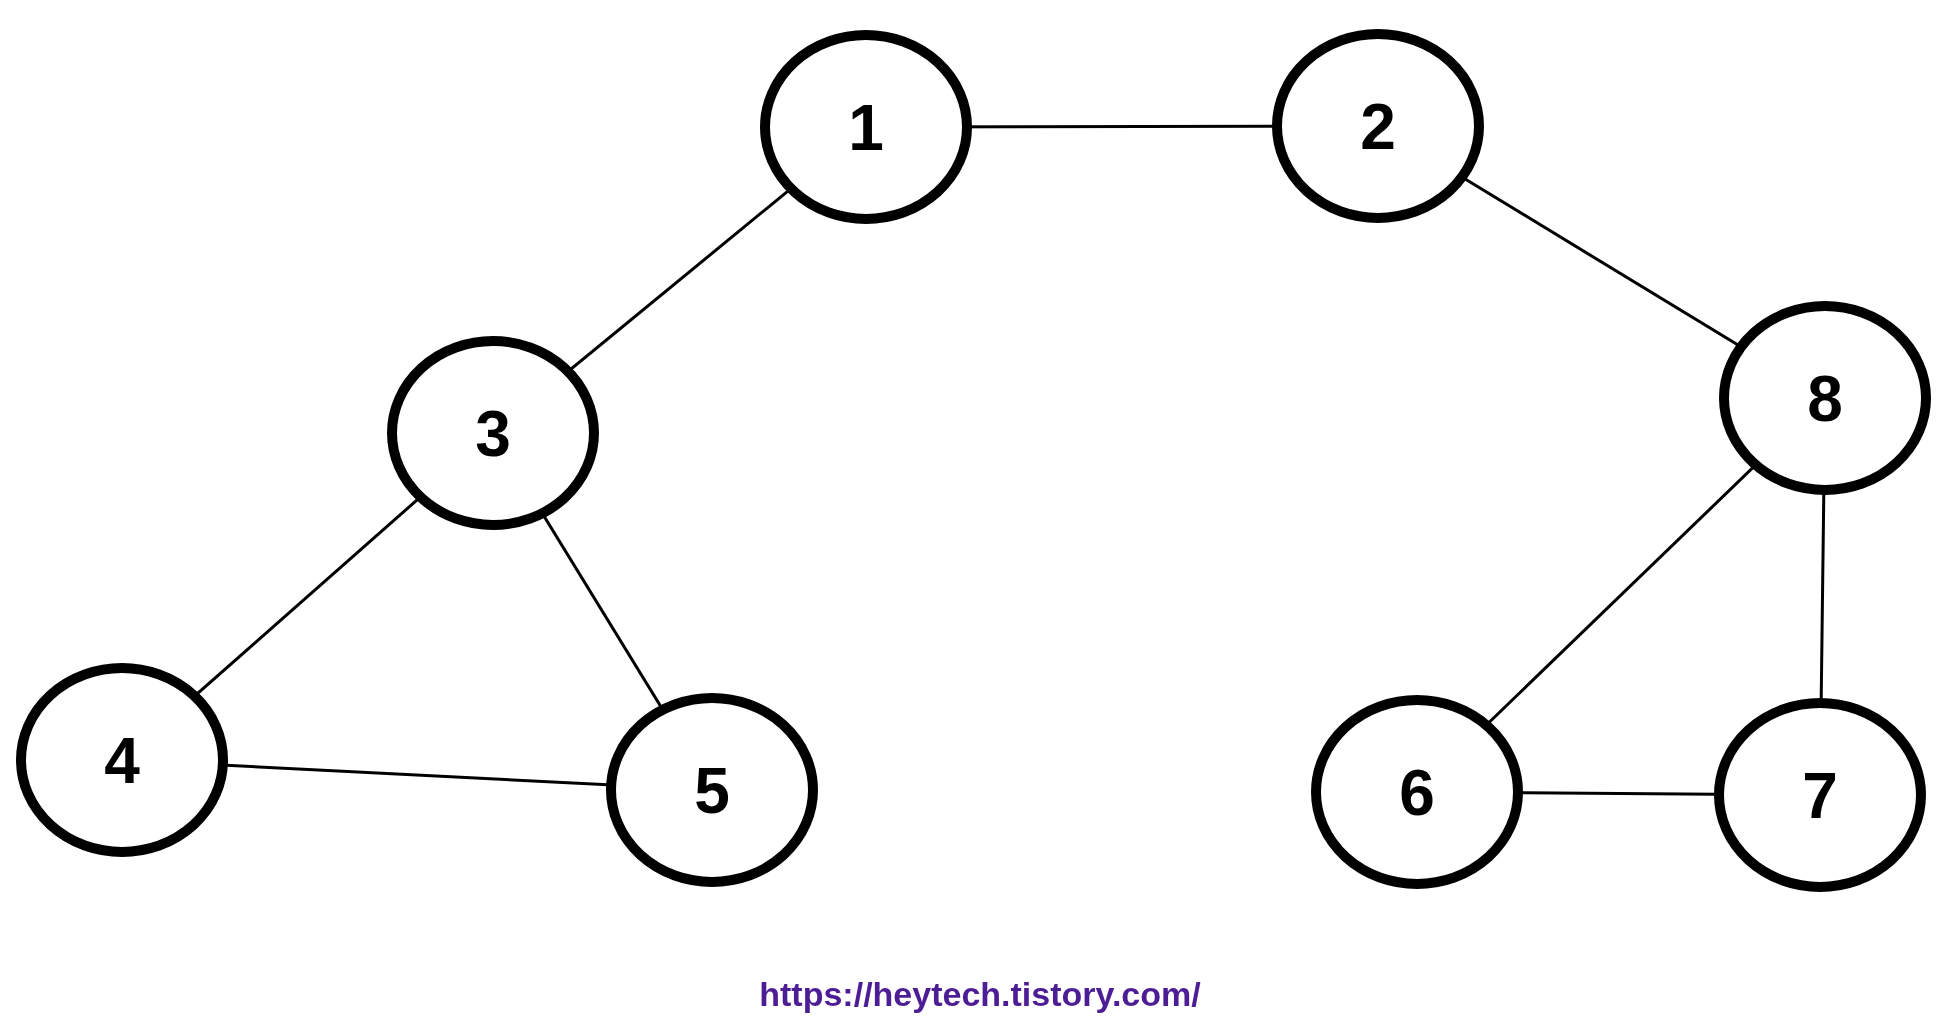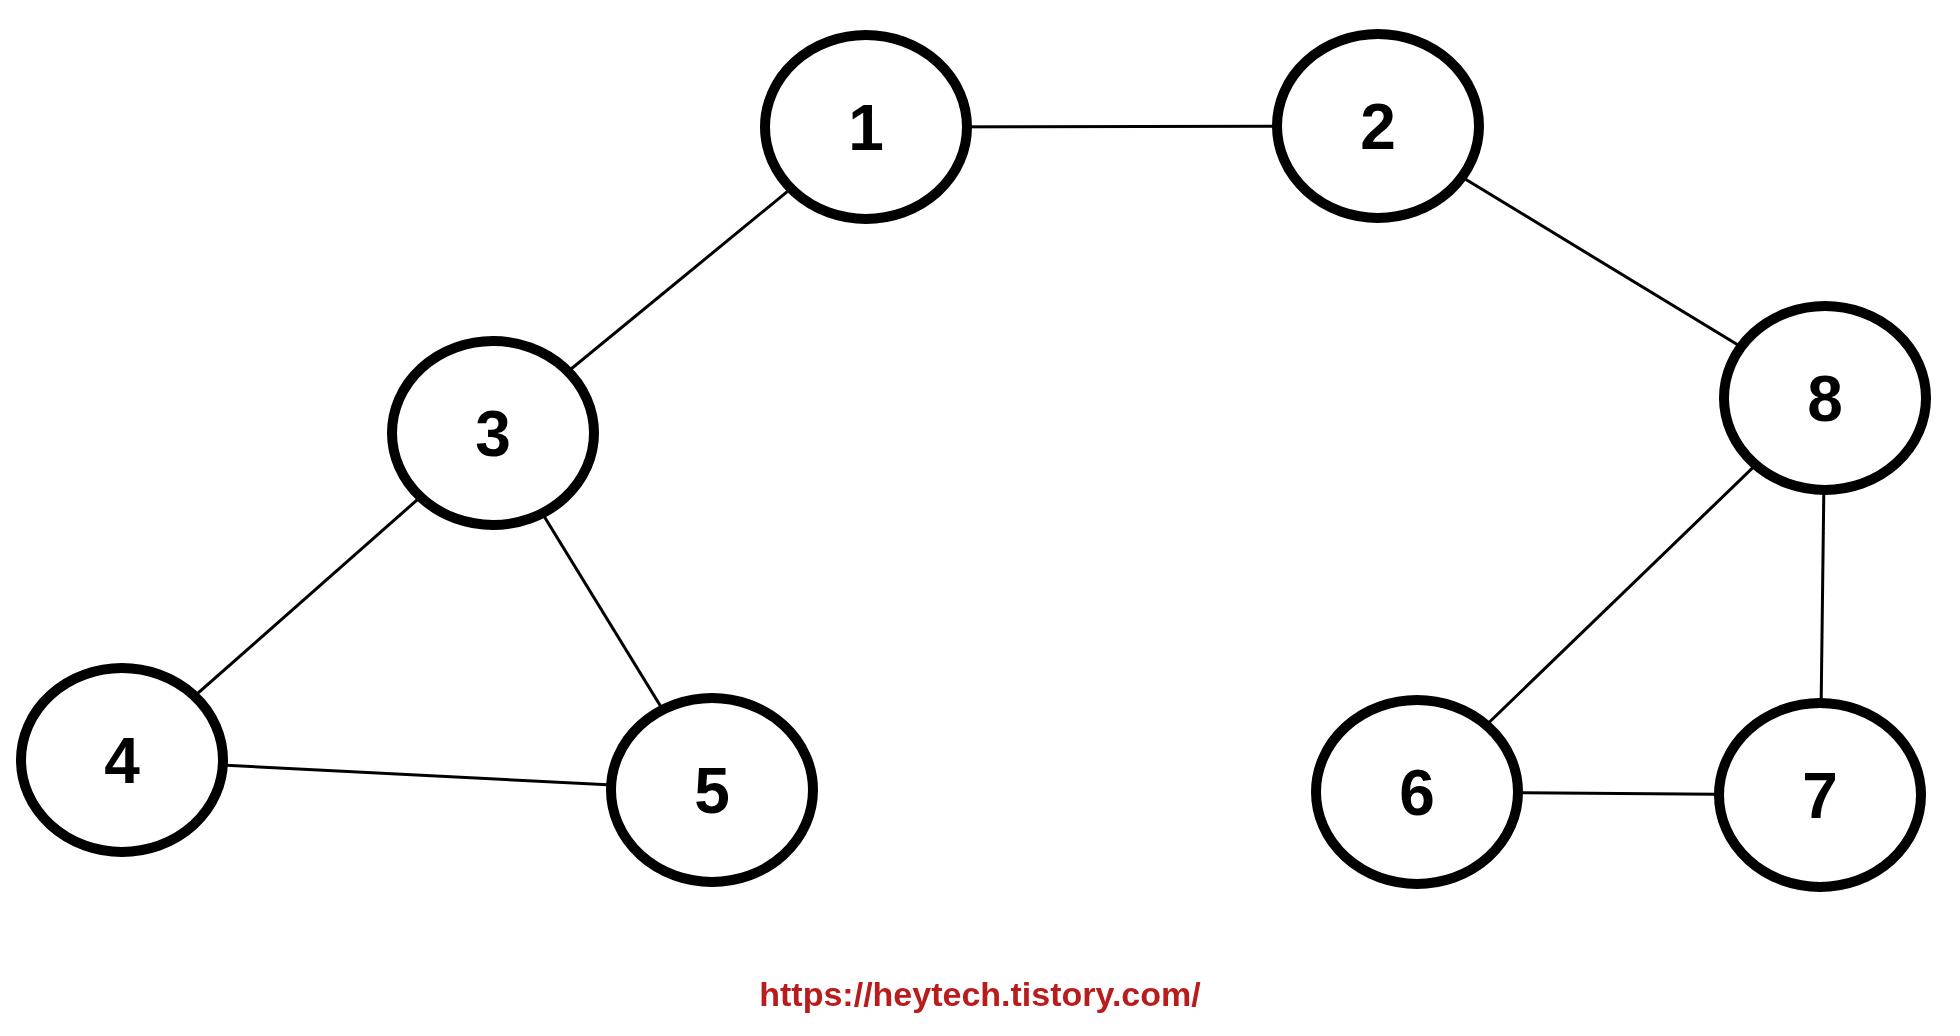--- a/index.html
+++ b/index.html
@@ -84,14 +84,14 @@
         <g>
           <ellipse cx="1820" cy="795" rx="101" ry="92" fill="#ffffff" stroke="#000000" stroke-width="10"></ellipse>
           <text x="1820" y="817.72" class="node-label" font-size="64" fill="#000000">7</text>
         </g>
         <g>
           <ellipse cx="1825" cy="398" rx="101" ry="92" fill="#ffffff" stroke="#000000" stroke-width="10"></ellipse>
           <text x="1825" y="420.72" class="node-label" font-size="64" fill="#000000">8</text>
         </g>
       </g>
   </svg>
-  <a id="watermark" href="#" style="color: #b91c1c;">https://heytech.tistory.com/</a>
+  <a id="watermark" href="#" style="color: #4c1d95;">https://heytech.tistory.com/</a>
 </div>
 
 </body></html>

